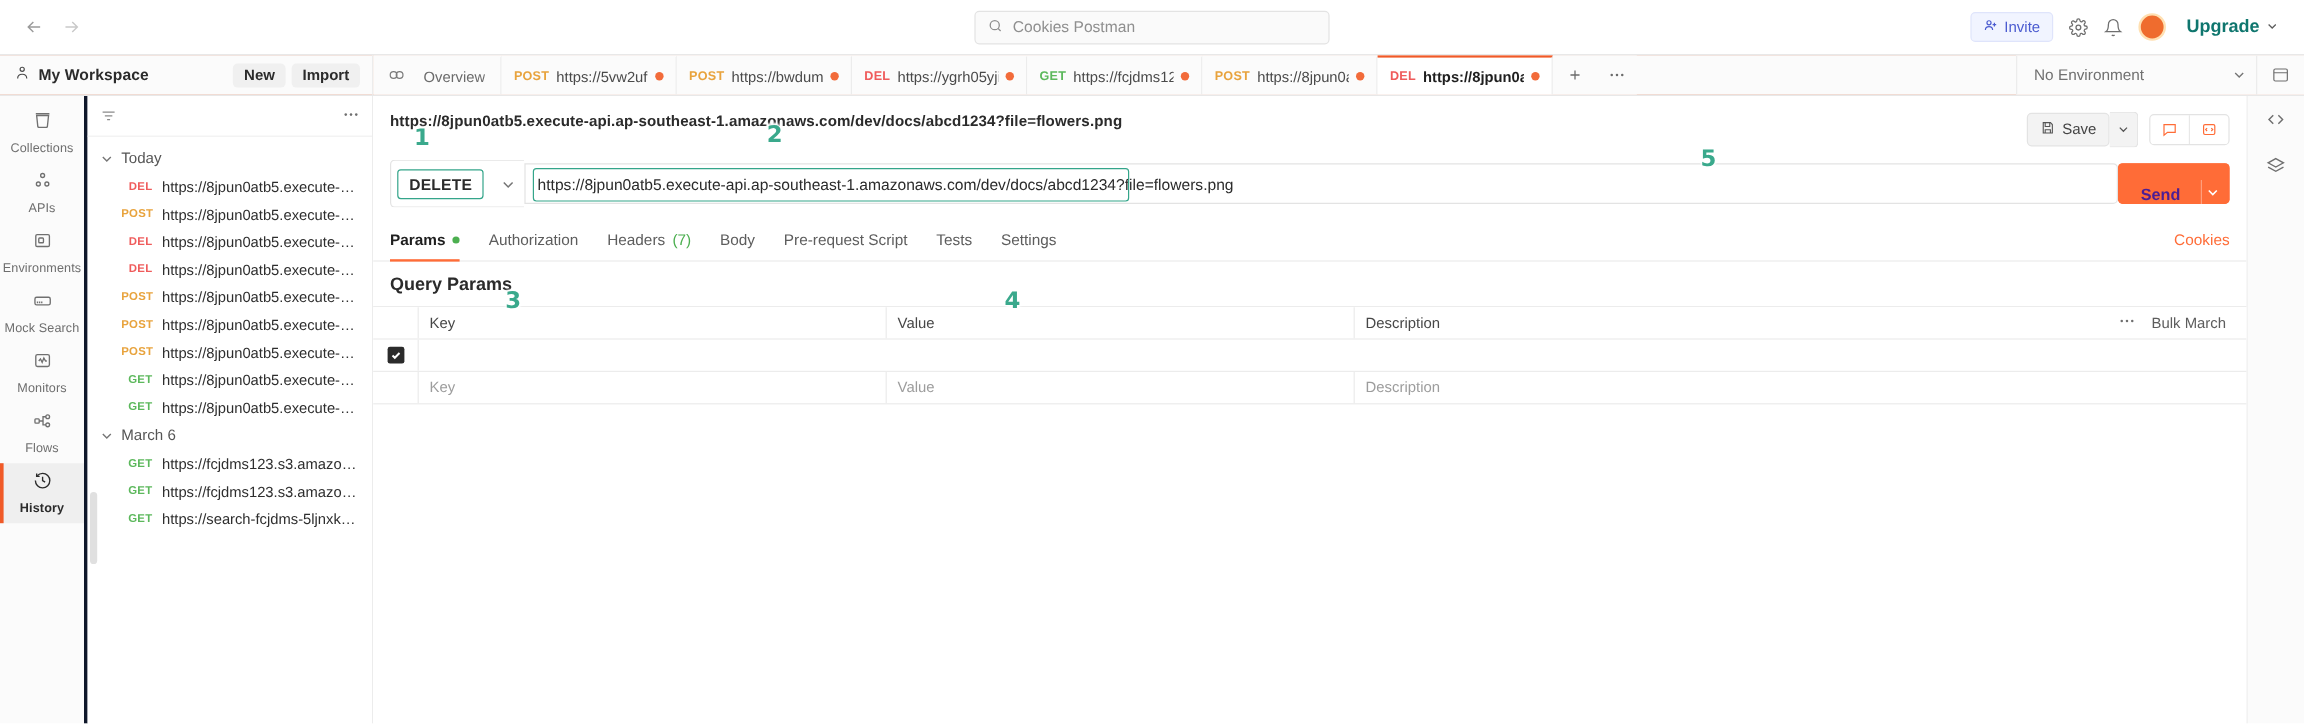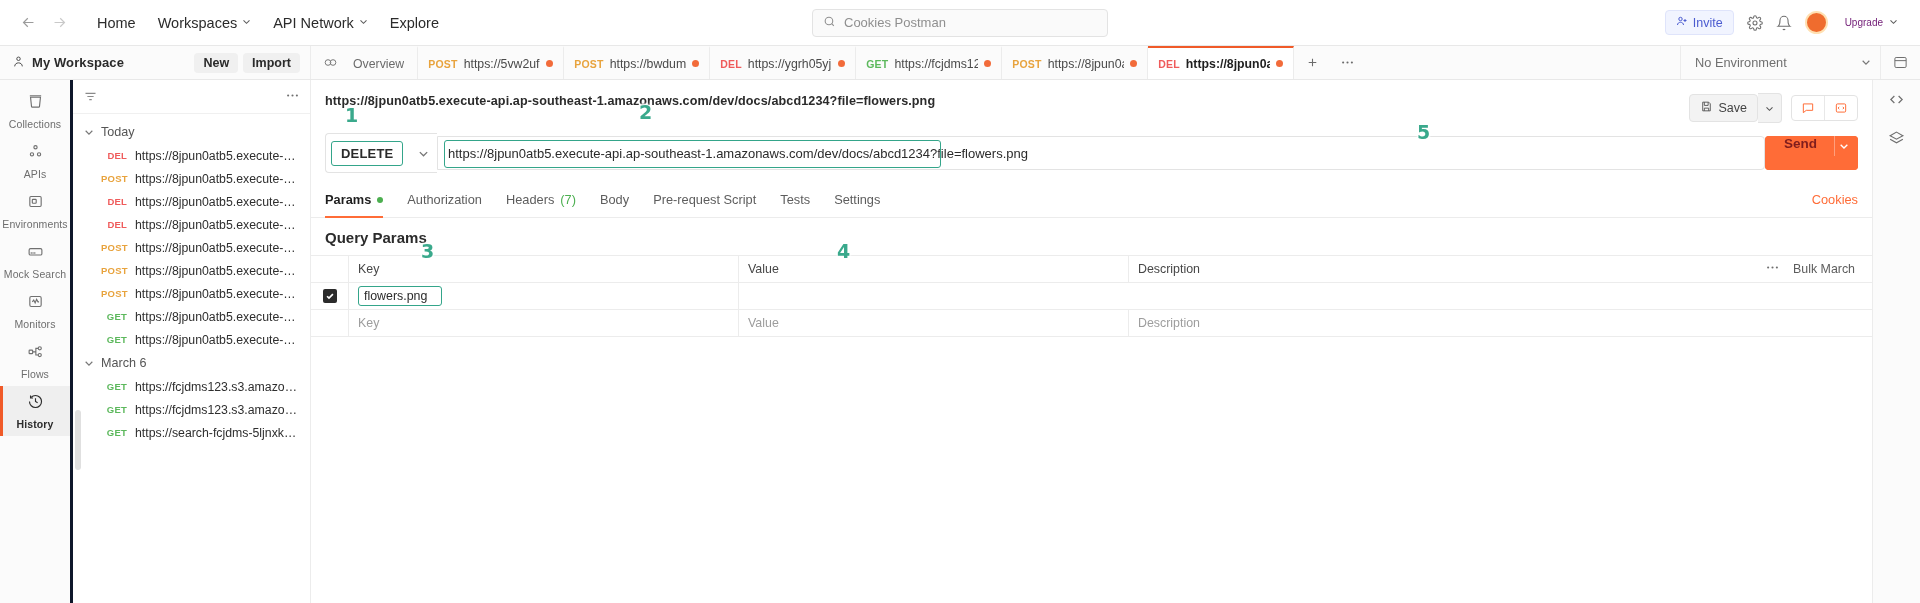--- a/index.html
+++ b/index.html
@@ -56,21 +56,21 @@
   .icon-btn { color: #6f6f6f; cursor: pointer; display:flex; align-items:center; }
   .avatar {
     width: 23px; height: 23px; border-radius: 50%;
     background: #ef6c2e;
     display: flex; align-items: center; justify-content: center;
     color: #fff; font-size: 10px; position: relative;
     border: 2px solid #ffe0b2;
   }
   .upgrade {
     display:flex; align-items:center; gap: 6px;
-    font-size: 10px; color: #701a75; cursor: pointer; padding: 3px 4px;
+    font-size: 15px; color: #0f766e; cursor: pointer; padding: 3px 4px; font-weight: bold;
   }
 
   
   .wsrow {
     height: 34px; min-height: 34px;
     display: flex; align-items: stretch;
     background: #c2410c;
     border-bottom: 1px solid #e8e8e8;
   }
   .ws-left {
@@ -252,22 +252,22 @@
   }
   .url-text { font-size: 13px; color: #2b2b2b; white-space: nowrap; position: relative; }
   .url-highlight {
     position: absolute; left: 6px; top: 3px;
     height: 28px;
     border: 1.5px solid #34a58a; border-radius: 3px;
     pointer-events: none;
   }
   .send-btn {
     height: 34px; margin-left: 0;
-    background: #ff6c37; color: #7f1d1d;
-    display: flex; align-items: flex-start;
+    background: #ff6c37; color: #4c1d95;
+    display: flex; align-items: flex-end;
     border-radius: 4px; cursor: pointer;
     font-size: 13.5px; font-weight: 700;
     box-shadow: 0 0 0 2px #ff6c37 inset;
   }
   .send-btn .lbl { padding: 0 17px 0 19px; }
   .send-caret { padding: 0 9px 0 4px; display:flex; align-items:center; border-left: 1px solid rgba(255,255,255,.35); height: 20px; }
 
   
   .reqtabs {
     display: flex; align-items: center; gap: 0;
@@ -354,44 +354,20 @@
       <span class="arrow">
         <svg width="17" height="17" viewBox="0 0 24 24" fill="none" stroke="#9b9b9b" stroke-width="1.7">
             <path d="M19 12H5M11 6l-6 6 6 6"></path>
           </svg>
       </span>
       <span class="arrow">
         <svg width="17" height="17" viewBox="0 0 24 24" fill="none" stroke="#c9c9c9" stroke-width="1.7">
             <path d="M5 12h14M13 6l6 6-6 6"></path>
           </svg>
       </span>
-    </div>
-    <div class="topnav">
-      <div class="topnav-item">
-        <span>Home</span>
-      </div>
-      <div class="topnav-item">
-        <span>Workspaces</span>
-        <span class="chev">
-          <svg width="9" height="9" viewBox="0 0 12 12" fill="none" stroke="#5d5d5d" stroke-width="1.4">
-              <path d="M2 4.5L6 8.5l4-4"></path>
-            </svg>
-        </span>
-      </div>
-      <div class="topnav-item">
-        <span>API Network</span>
-        <span class="chev">
-          <svg width="9" height="9" viewBox="0 0 12 12" fill="none" stroke="#5d5d5d" stroke-width="1.4">
-              <path d="M2 4.5L6 8.5l4-4"></path>
-            </svg>
-        </span>
-      </div>
-      <div class="topnav-item">
-        <span>Explore</span>
-      </div>
     </div>
 
     <div class="search-wrap">
       <div class="search-box">
         <span>
           <svg width="13" height="13" viewBox="0 0 24 24" fill="none" stroke="#8f8f8f" stroke-width="2">
               <circle cx="11" cy="11" r="7"></circle>
               <path d="M20 20l-4-4"></path>
             </svg>
         </span>
@@ -791,23 +767,20 @@
         </div>
 
         <div class="ptrow">
           <div class="pcell c-check">
             <span class="chkbox">
               <svg width="10" height="10" viewBox="0 0 12 12" fill="none" stroke="#fff" stroke-width="2">
                   <path d="M2.5 6.3l2.3 2.3L9.5 3.8"></path>
                 </svg>
             </span>
           </div>
-          <div class="pcell c-val">
-            <span class="cell-hl">flowers.png</span>
-          </div>
           <div class="pcell c-desc">
             <span></span>
           </div>
         </div>
 
         <div class="ptrow">
           <div class="pcell c-check"></div>
           <div class="pcell c-key ph">Key</div>
           <div class="pcell c-val ph">Value</div>
           <div class="pcell c-desc ph">Description</div>

